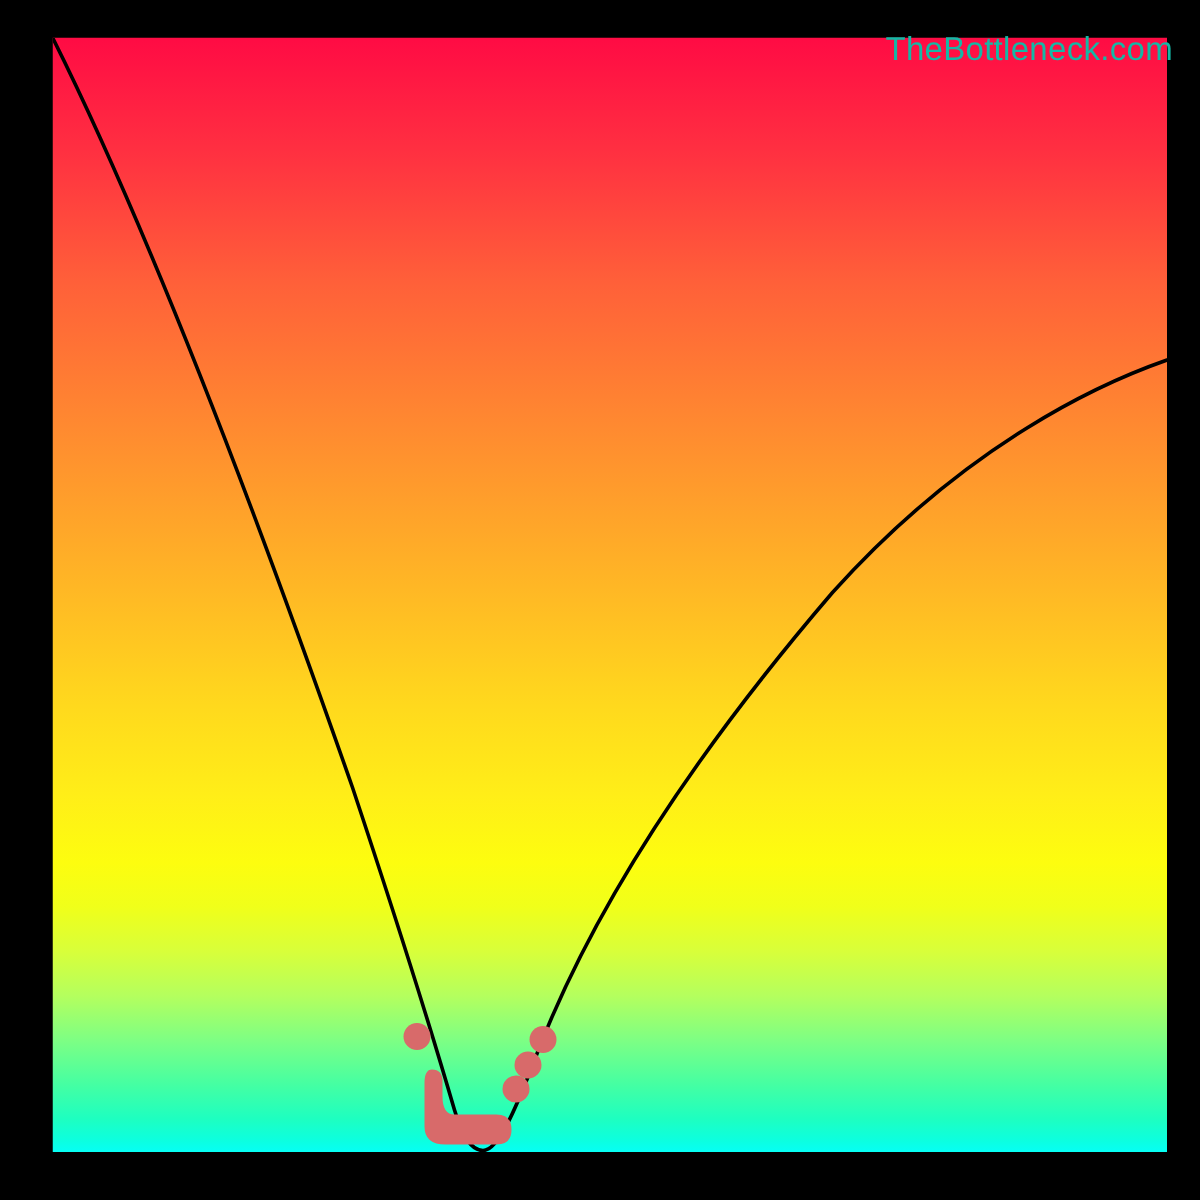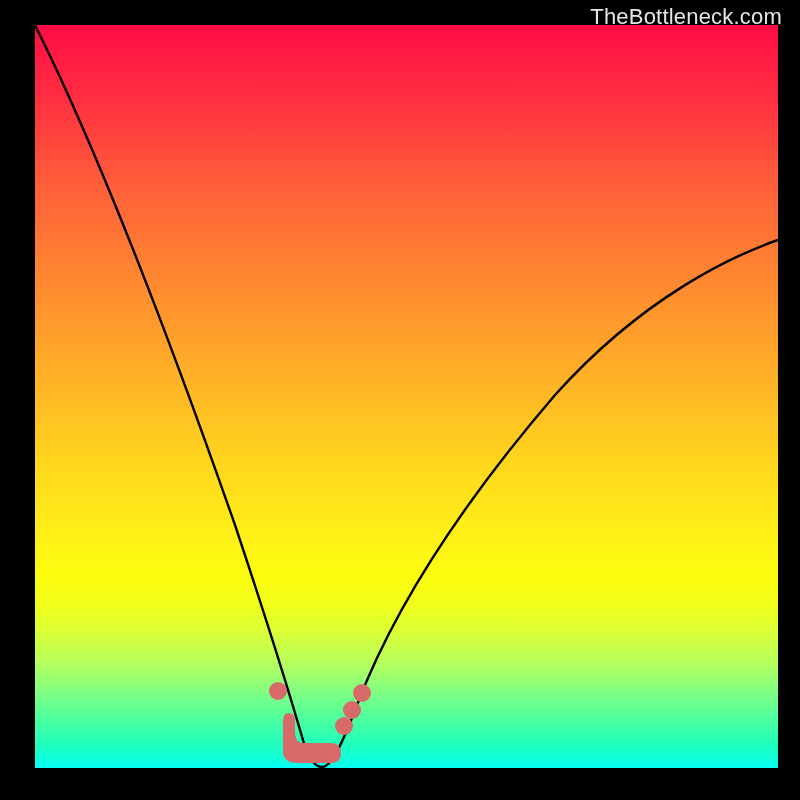--- a/index.html
+++ b/index.html
@@ -18,21 +18,21 @@
       #f0ff1a 78%,
       #d8ff3a 82%,
       #b4ff5e 86%,
       #7dff84 90%,
       #44ffa3 94%,
       #1effc0 97%,
       #0cffe0 99%,
       #06fff5 100%);
   }
   .curve{position:absolute;left:0;top:0}
-  .watermark{position:absolute;top:4px;right:18px;color:#e5e5e5;font-size:22px;font-weight:400;letter-spacing:0.2px}
+  .watermark{position:absolute;top:20px;right:18px;color:#14b8a6;font-size:22px;font-weight:400;letter-spacing:0.2px}
   .dot{fill:#d86a6a}
   .blob{fill:#d86a6a}
 </style>
 </head>
 <body>
 
 <div class="frame">
   <div class="plot">
     <div class="grad"></div>
     <svg class="curve" width="743" height="743" viewBox="0 0 743 743">

